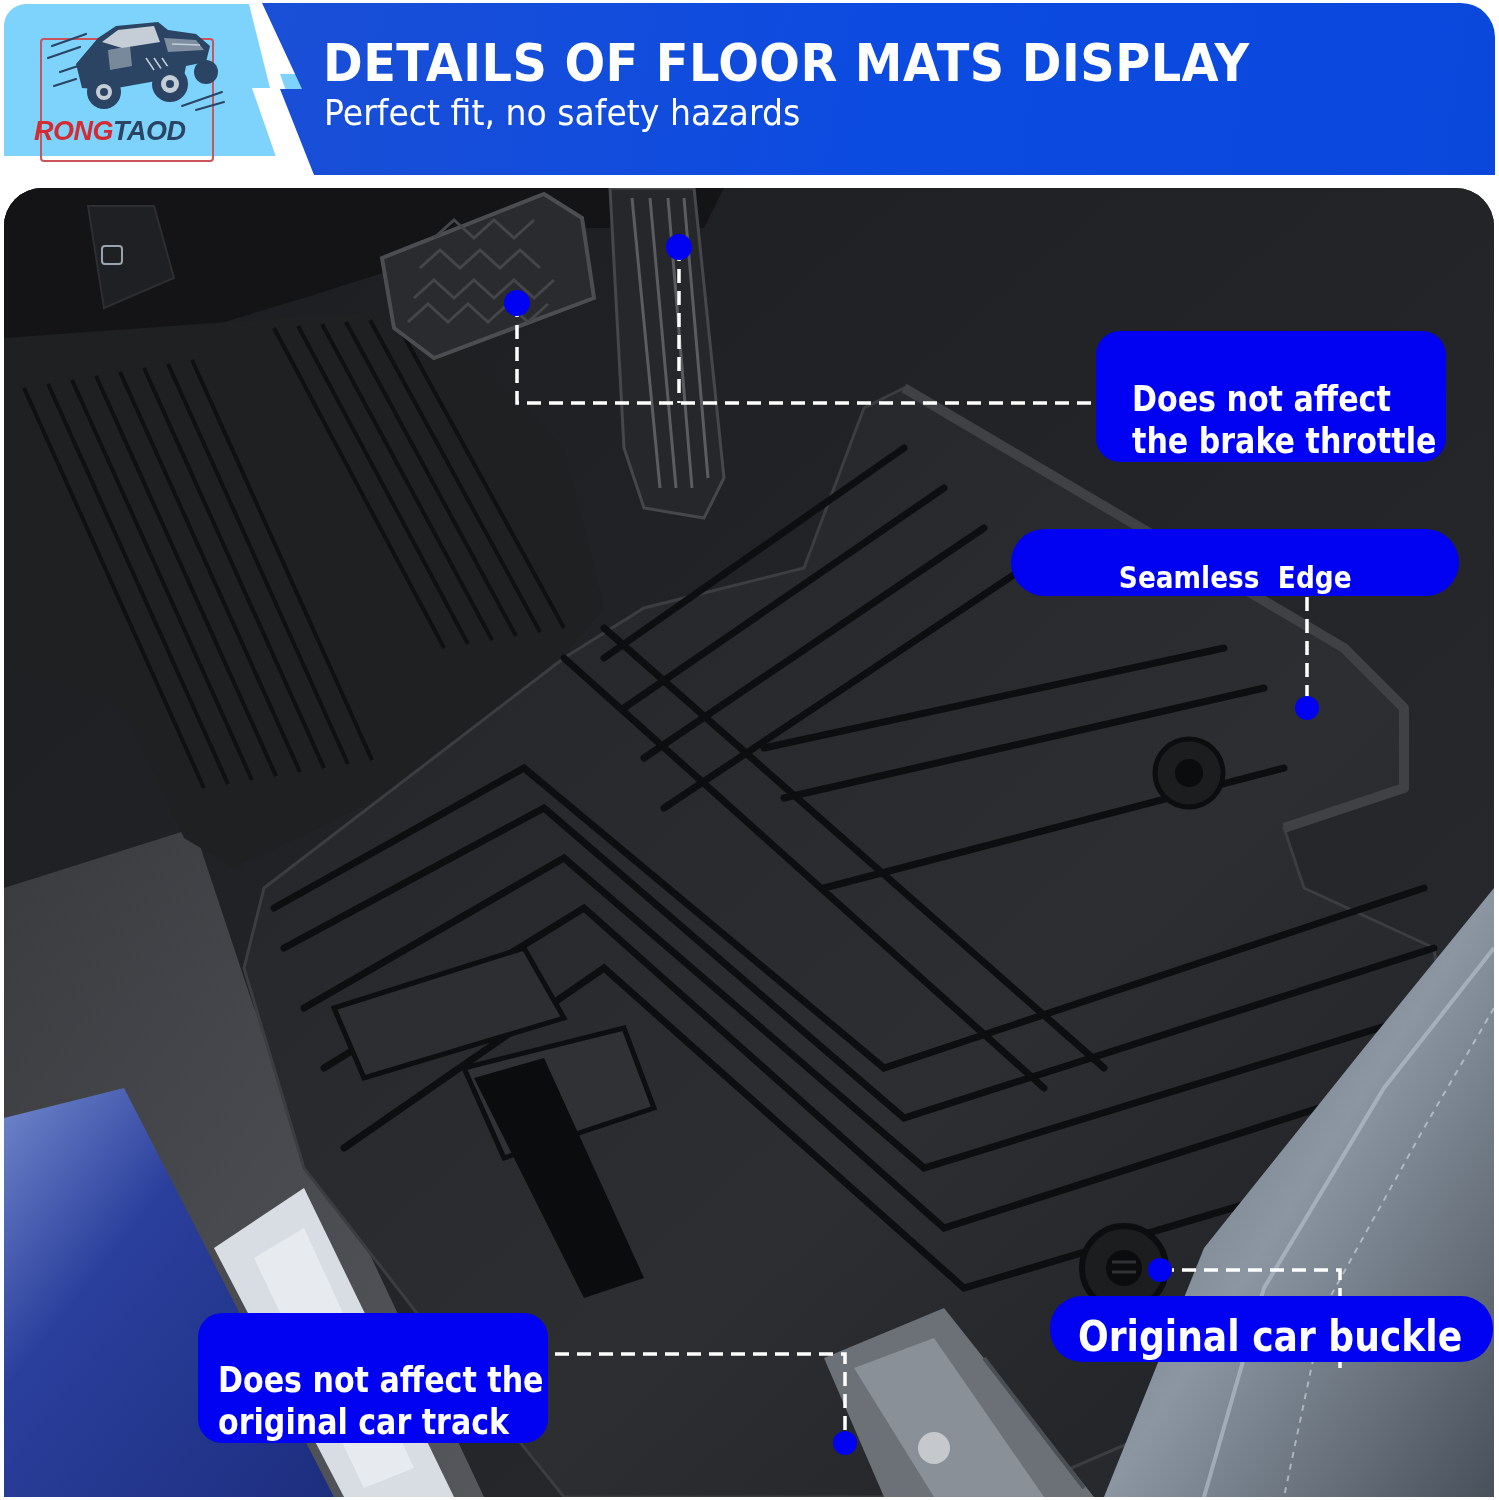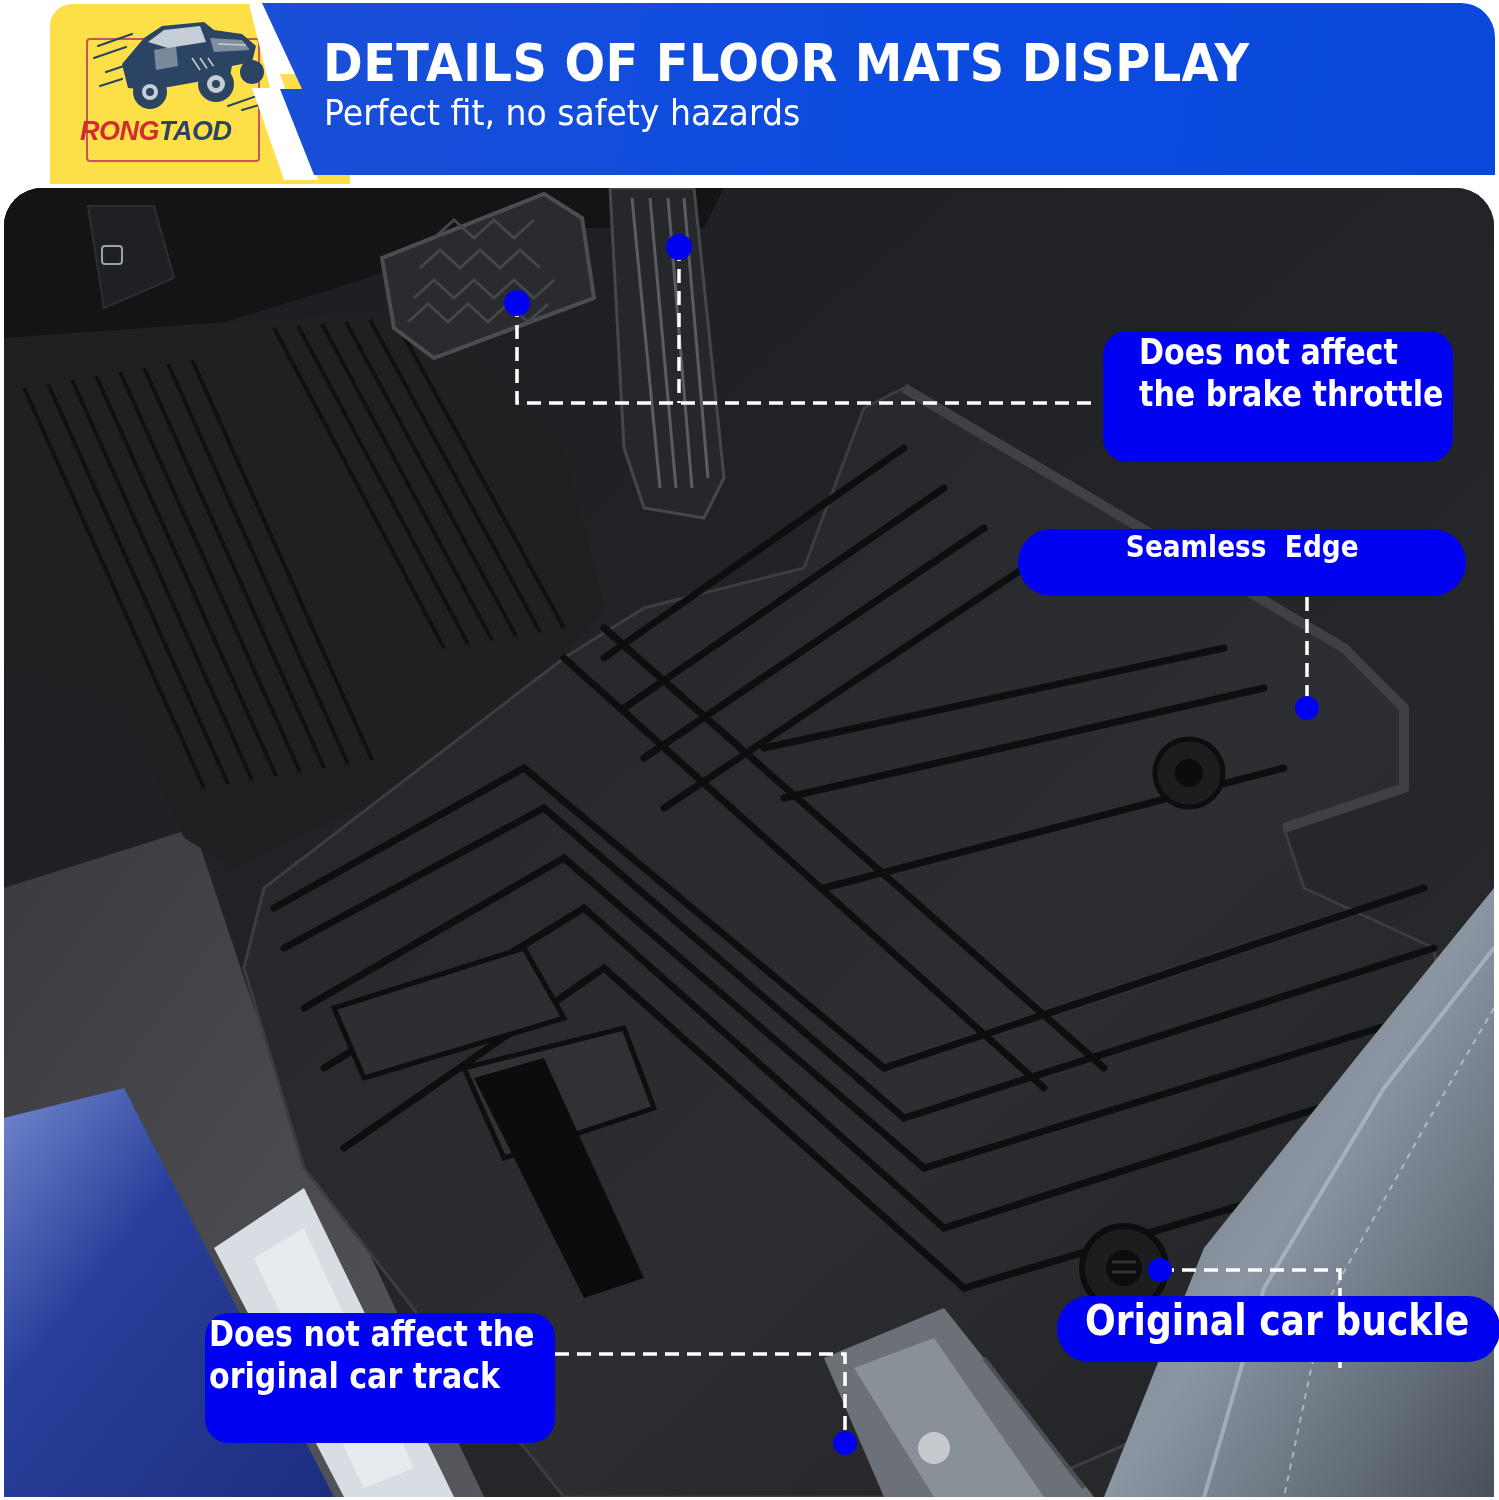--- a/index.html
+++ b/index.html
@@ -2,22 +2,22 @@
 <html><head>
 <meta charset="utf-8">
 <style>
   * { box-sizing: border-box; margin: 0; padding: 0; }
   html, body { width: 1499px; height: 1500px; background: #ffffff; overflow: hidden; }
   body { position: relative; font-family: "Liberation Sans", "DejaVu Sans", sans-serif; }
 
   
   .header { position: absolute; left: 0; top: 0; width: 1499px; height: 180px; }
   .logo-panel {
-    position: absolute; left: 4px; top: 4px; width: 300px; height: 180px;
-    background: #fde047; border-top-left-radius: 22px; margin-left: 46px;
+    position: absolute; left: 4px; top: 4px; width: 300px; height: 152px;
+    background: #7dd3fc; border-top-left-radius: 22px;
   }
   .logo-frame {
     position: absolute; left: 36px; top: 34px; width: 174px; height: 124px;
     border: 2px solid #c9545c; border-radius: 4px;
   }
   .logo-art { position: absolute; left: 42px; top: 8px; width: 180px; height: 110px; }
   .logo-text {
     position: absolute; left: 30px; top: 112px; font-size: 27px; font-weight: bold;
     font-style: italic; letter-spacing: -0.5px; white-space: nowrap;
     font-family: "Liberation Sans", sans-serif;
@@ -49,21 +49,21 @@
     position: absolute; left: 4px; top: 188px; width: 1490px; height: 1309px;
     border-top-left-radius: 38px; border-top-right-radius: 38px; overflow: hidden;
     background: #17181a;
   }
   .photo svg { position: absolute; left: 0; top: 0; width: 1490px; height: 1309px; }
 
   
   .callout {
     position: absolute; background: #0202f2; color: #ffffff; font-weight: bold;
     font-family: "DejaVu Sans", sans-serif; display: flex; flex-direction: column;
-    justify-content: flex-start; line-height: 1.2; margin-left: 7px;
+    justify-content: flex-end; line-height: 1.2;
   }
   .callout span { display: block; white-space: nowrap; transform-origin: left center; }
 
   .callout-brake {
     left: 1096px; top: 331px; width: 350px; height: 131px; border-radius: 24px;
     padding-left: 36px; font-size: 35px;
   }
   .callout-brake span { transform: scaleX(0.86); }
 
   .callout-edge {
@@ -73,21 +73,21 @@
   .callout-edge span { transform: scaleX(0.88); transform-origin: center; }
 
   .callout-buckle {
     left: 1050px; top: 1296px; width: 443px; height: 66px; border-radius: 32px;
     font-size: 42px; padding-left: 28px;
   }
   .callout-buckle span { transform: scaleX(0.86); }
 
   .callout-track {
     left: 198px; top: 1313px; width: 350px; height: 130px; border-radius: 24px;
-    padding-left: 4px; font-size: 35px;
+    padding-left: 20px; font-size: 35px;
   }
   .callout-track span { transform: scaleX(0.86); }
 
   .overlay { position: absolute; left: 0; top: 0; width: 1499px; height: 1500px; pointer-events: none; }
 </style>
 </head>
 <body>
 
 <div class="header">
   <div class="logo-panel">

